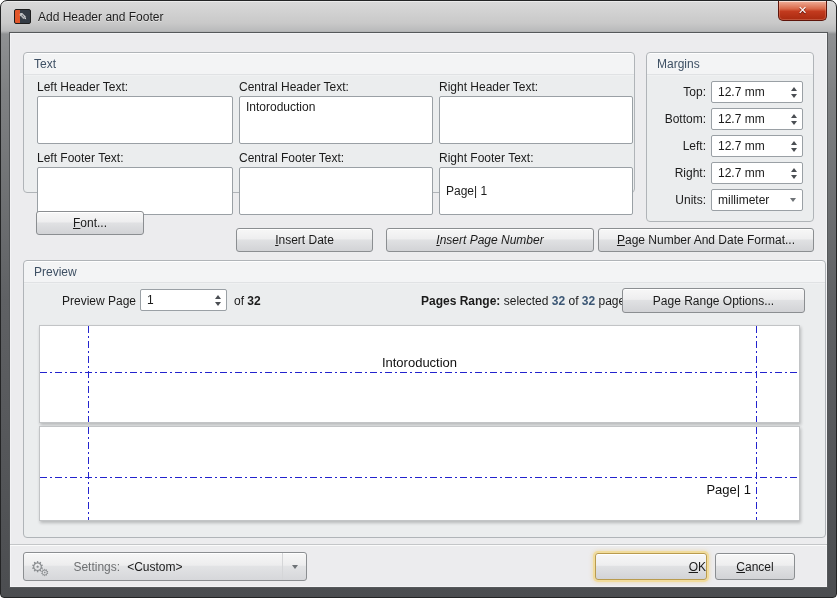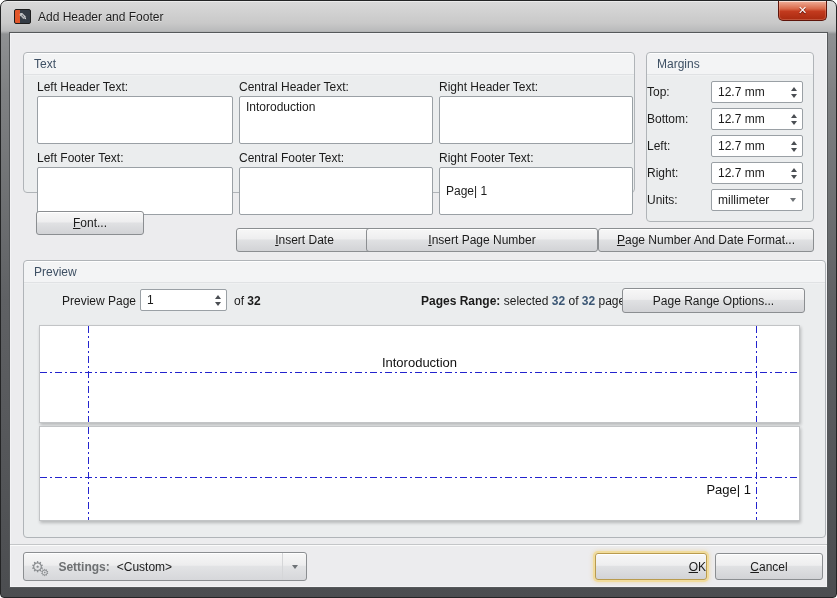--- a/index.html
+++ b/index.html
@@ -47,21 +47,21 @@
   .spin-value { flex:1; padding:2px 6px; display:flex; align-items:center; overflow:hidden; white-space:nowrap; }
   .spin-btns { width:17px; display:flex; flex-direction:column; align-items:center; justify-content:center; gap:3px; }
   .tri-up { width:0; height:0; border-left:3.5px solid transparent; border-right:3.5px solid transparent; border-bottom:4px solid #4a4e53; }
   .tri-down { width:0; height:0; border-left:3.5px solid transparent; border-right:3.5px solid transparent; border-top:4px solid #4a4e53; }
 
   .combo { display:flex; background:#fff; border:1px solid #9aa0a5; border-radius:2px; align-items:center; }
   .combo .cval { flex:1; padding:2px 6px; white-space:nowrap; overflow:hidden; }
   .combo .carr { width:18px; display:flex; align-items:center; justify-content:center; }
 
   .mrow { display:flex; align-items:center; height:22px; padding-right:10px; margin-bottom:5px; }
-  .mlabel { width:64px; text-align:left; padding-right:5px; white-space:nowrap; }
+  .mlabel { width:64px; text-align:right; padding-right:5px; white-space:nowrap; }
   .mrow .spin, .mrow .combo { position:relative; flex:1; height:22px; }
 
   .strip { position:absolute; left:15px; width:761px; background:#fff; border:1px solid #c2c4c6; box-shadow: 1px 2px 3px rgba(0,0,0,.22); }
   .hline { position:absolute; left:0; right:0; height:1px;
     background: repeating-linear-gradient(90deg,#2323ce 0 7px,transparent 7px 10px,#2323ce 10px 12px,transparent 12px 15px); }
   .vline { position:absolute; top:0; bottom:0; width:1px;
     background: repeating-linear-gradient(180deg,#2323ce 0 7px,transparent 7px 10px,#2323ce 10px 12px,transparent 12px 15px); }
   .pv-header-text { position:absolute; left:0; right:0; top:29px; text-align:center; font-size:13px; color:#101010; }
   .pv-footer-text { position:absolute; right:48px; top:55px; font-size:13px; color:#101010; }
 
@@ -71,21 +71,21 @@
 
   .footer-sep { position:absolute; left:0; right:0; top:511px; height:2px;
     background: linear-gradient(180deg,#c4c6c8 0 1px,#fbfbfb 1px 2px); }
 
   .settings-combo { position:absolute; left:13px; top:519px; width:284px; height:29px;
     background: linear-gradient(180deg,#f7f7f7 0%,#ededee 45%,#e2e3e5 50%,#d6d7da 100%);
     border:1px solid #8b8e91; border-radius:3px; box-shadow: inset 0 1px 0 #fff;
     display:flex; align-items:center; padding-left:7px; }
   .gear { color:#8a8d90; font-size:15px; line-height:1; position:relative; top:0; }
   .gear .g2 { font-size:10px; position:relative; left:-4px; top:4px; }
-  .settings-label { color:#6e7072; margin-left:5px;font-weight:bold; }
+  .settings-label { color:#6e7072; margin-left:20px; }
   .settings-value { margin-left:7px; flex:1; }
   .settings-arrow { width:24px; align-self:stretch; display:flex; align-items:center; justify-content:center; border-left:1px solid #d5d6d8; }
 </style>
 </head>
 <body>
 
 <div class="window">
 
   <div class="titlebar">
     <div class="app-icon">
@@ -173,21 +173,21 @@
         </div>
       </div>
     </div>
 
     <div class="btn access" style="left:26px; top:178px; width:108px; height:24px;">
       <span class="lbl">Font...</span>
     </div>
     <div class="btn access" style="left:226px; top:195px; width:137px; height:24px;text-align:center;">
       <span class="lbl">Insert Date</span>
     </div>
-    <div class="btn access" style="left:356px; top:195px; width:232px; height:24px;">
+    <div class="btn access" style="left:376px; top:195px; width:208px; height:24px;font-style:italic;">
       <span class="lbl">Insert Page Number</span>
     </div>
     <div class="btn access" style="left:588px; top:195px; width:216px; height:24px;">
       <span class="lbl">Page Number And Date Format...</span>
     </div>
 
     <div class="group" style="left:13px; top:227px; width:803px; height:278px;">
       <div class="cap-row">
         <span class="group-caption">Preview</span>
       </div>
@@ -237,18 +237,18 @@
       <span class="settings-label">Settings:</span>
       <span class="settings-value">&lt;Custom&gt;</span>
       <span class="settings-arrow">
           <span class="tri-down" style="border-top-color:#6e7276;"></span>
         </span>
     </div>
 
     <div class="btn btn-ok access" style="left:585px; top:520px; width:112px; height:27px;">
       <span class="lbl">OK</span>
     </div>
-    <div class="btn access" style="left:705px; top:520px; width:108px; height:27px;">
+    <div class="btn access" style="left:705px; top:520px; width:80px; height:27px;">
       <span class="lbl">Cancel</span>
     </div>
 
   </div>
 </div>
 
 </body></html>

